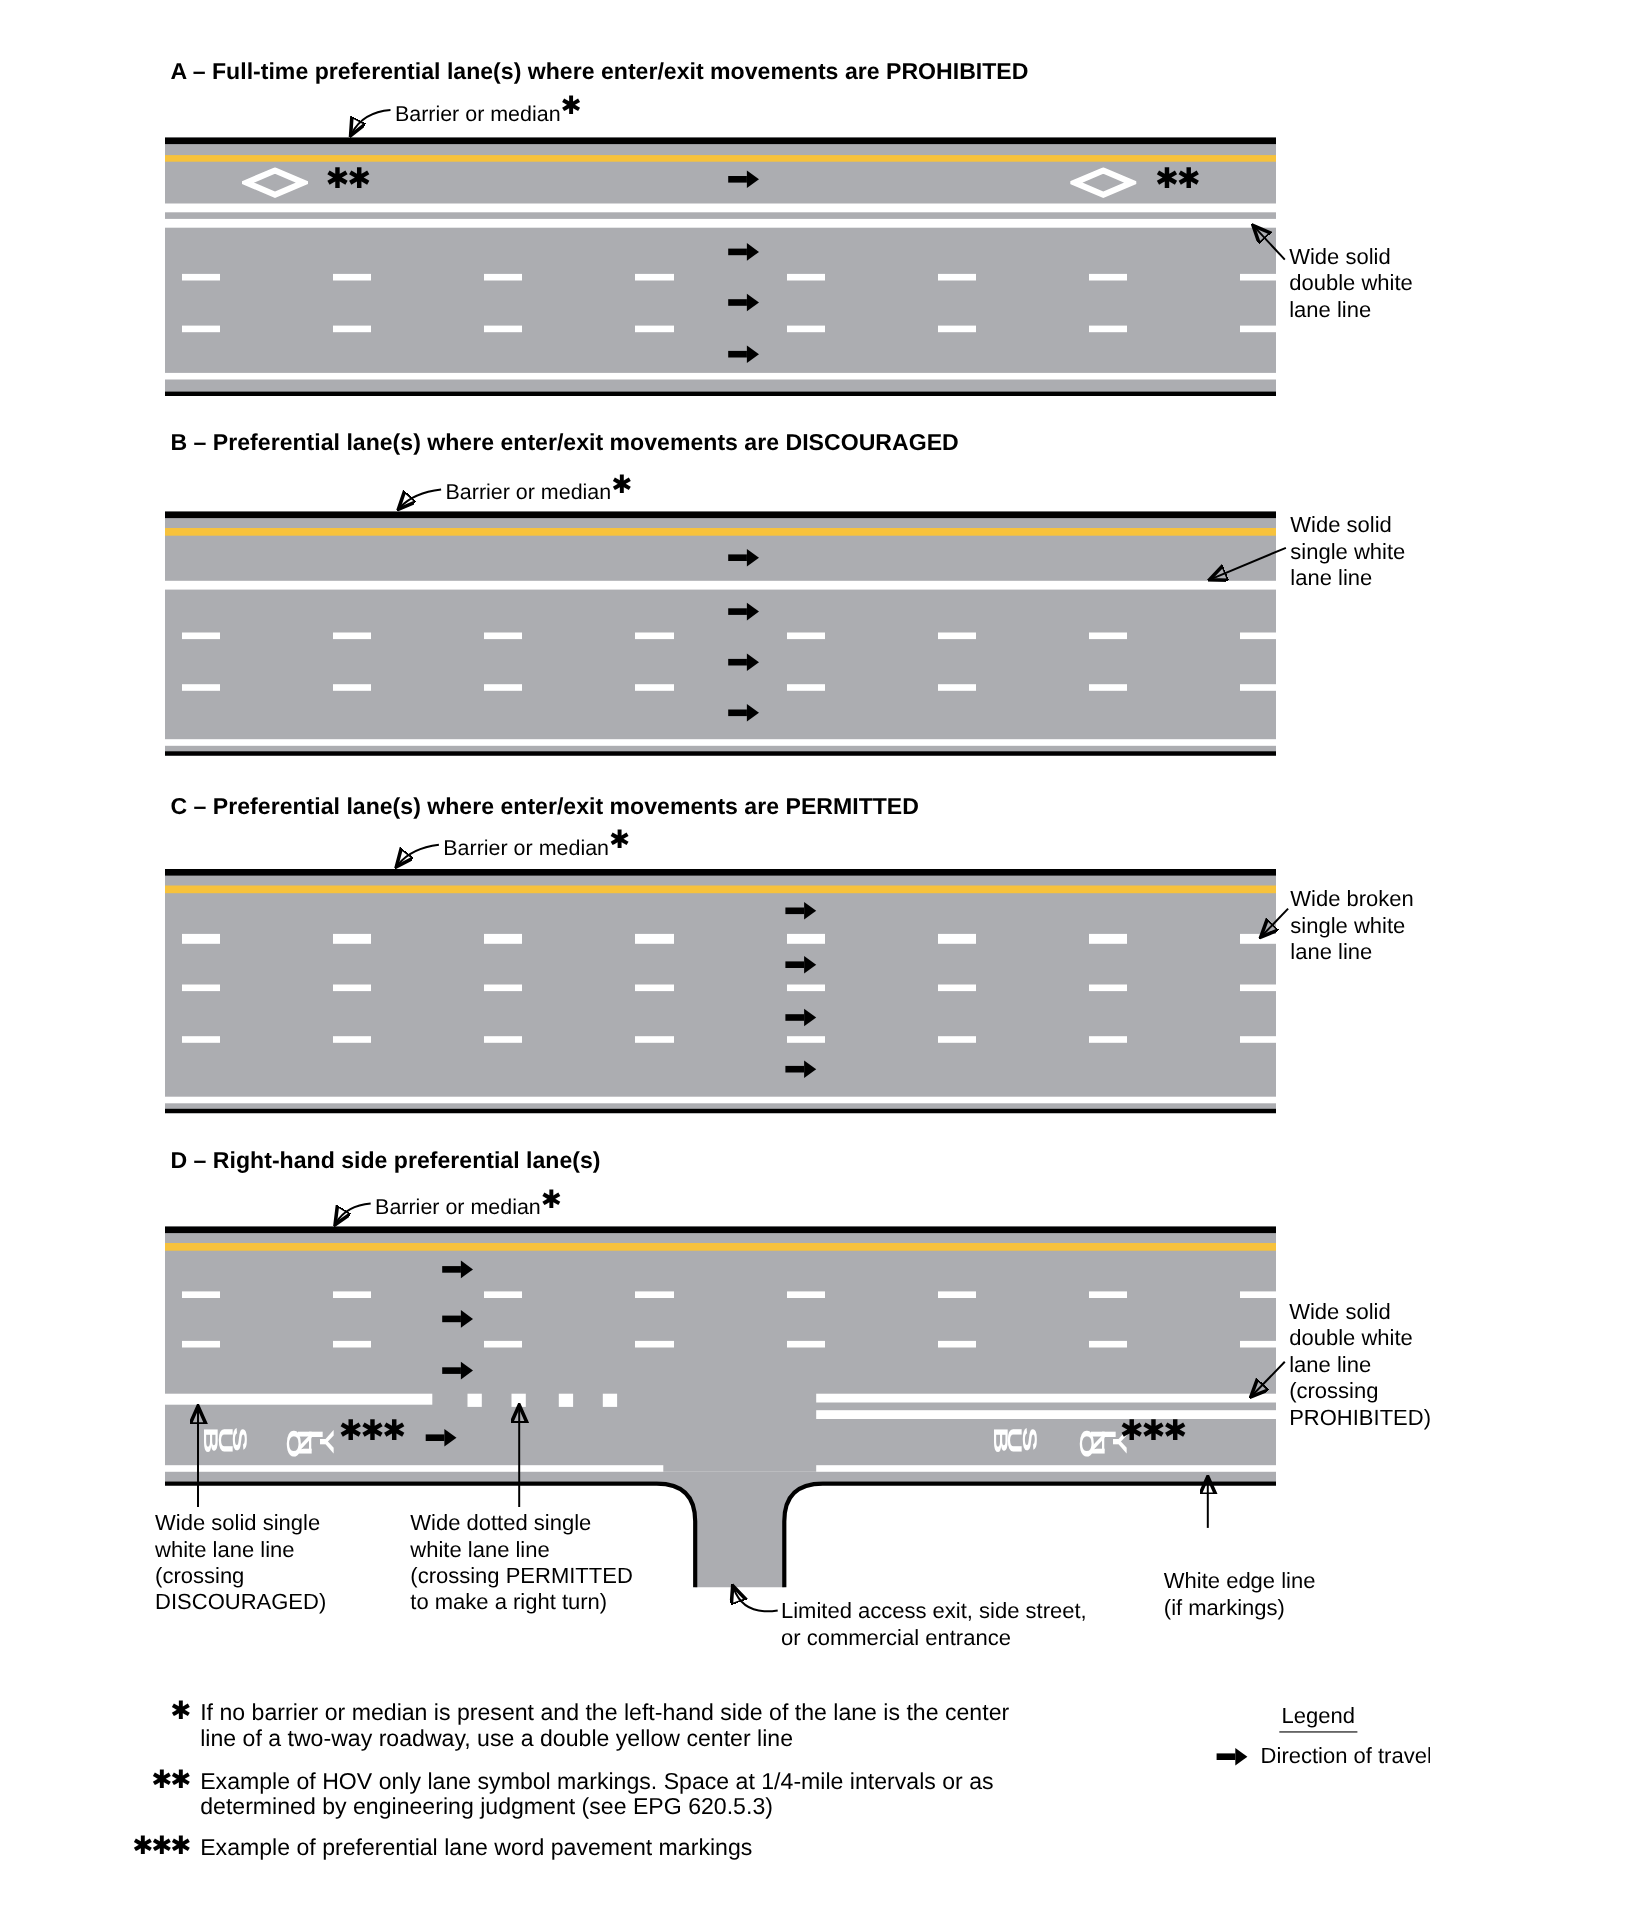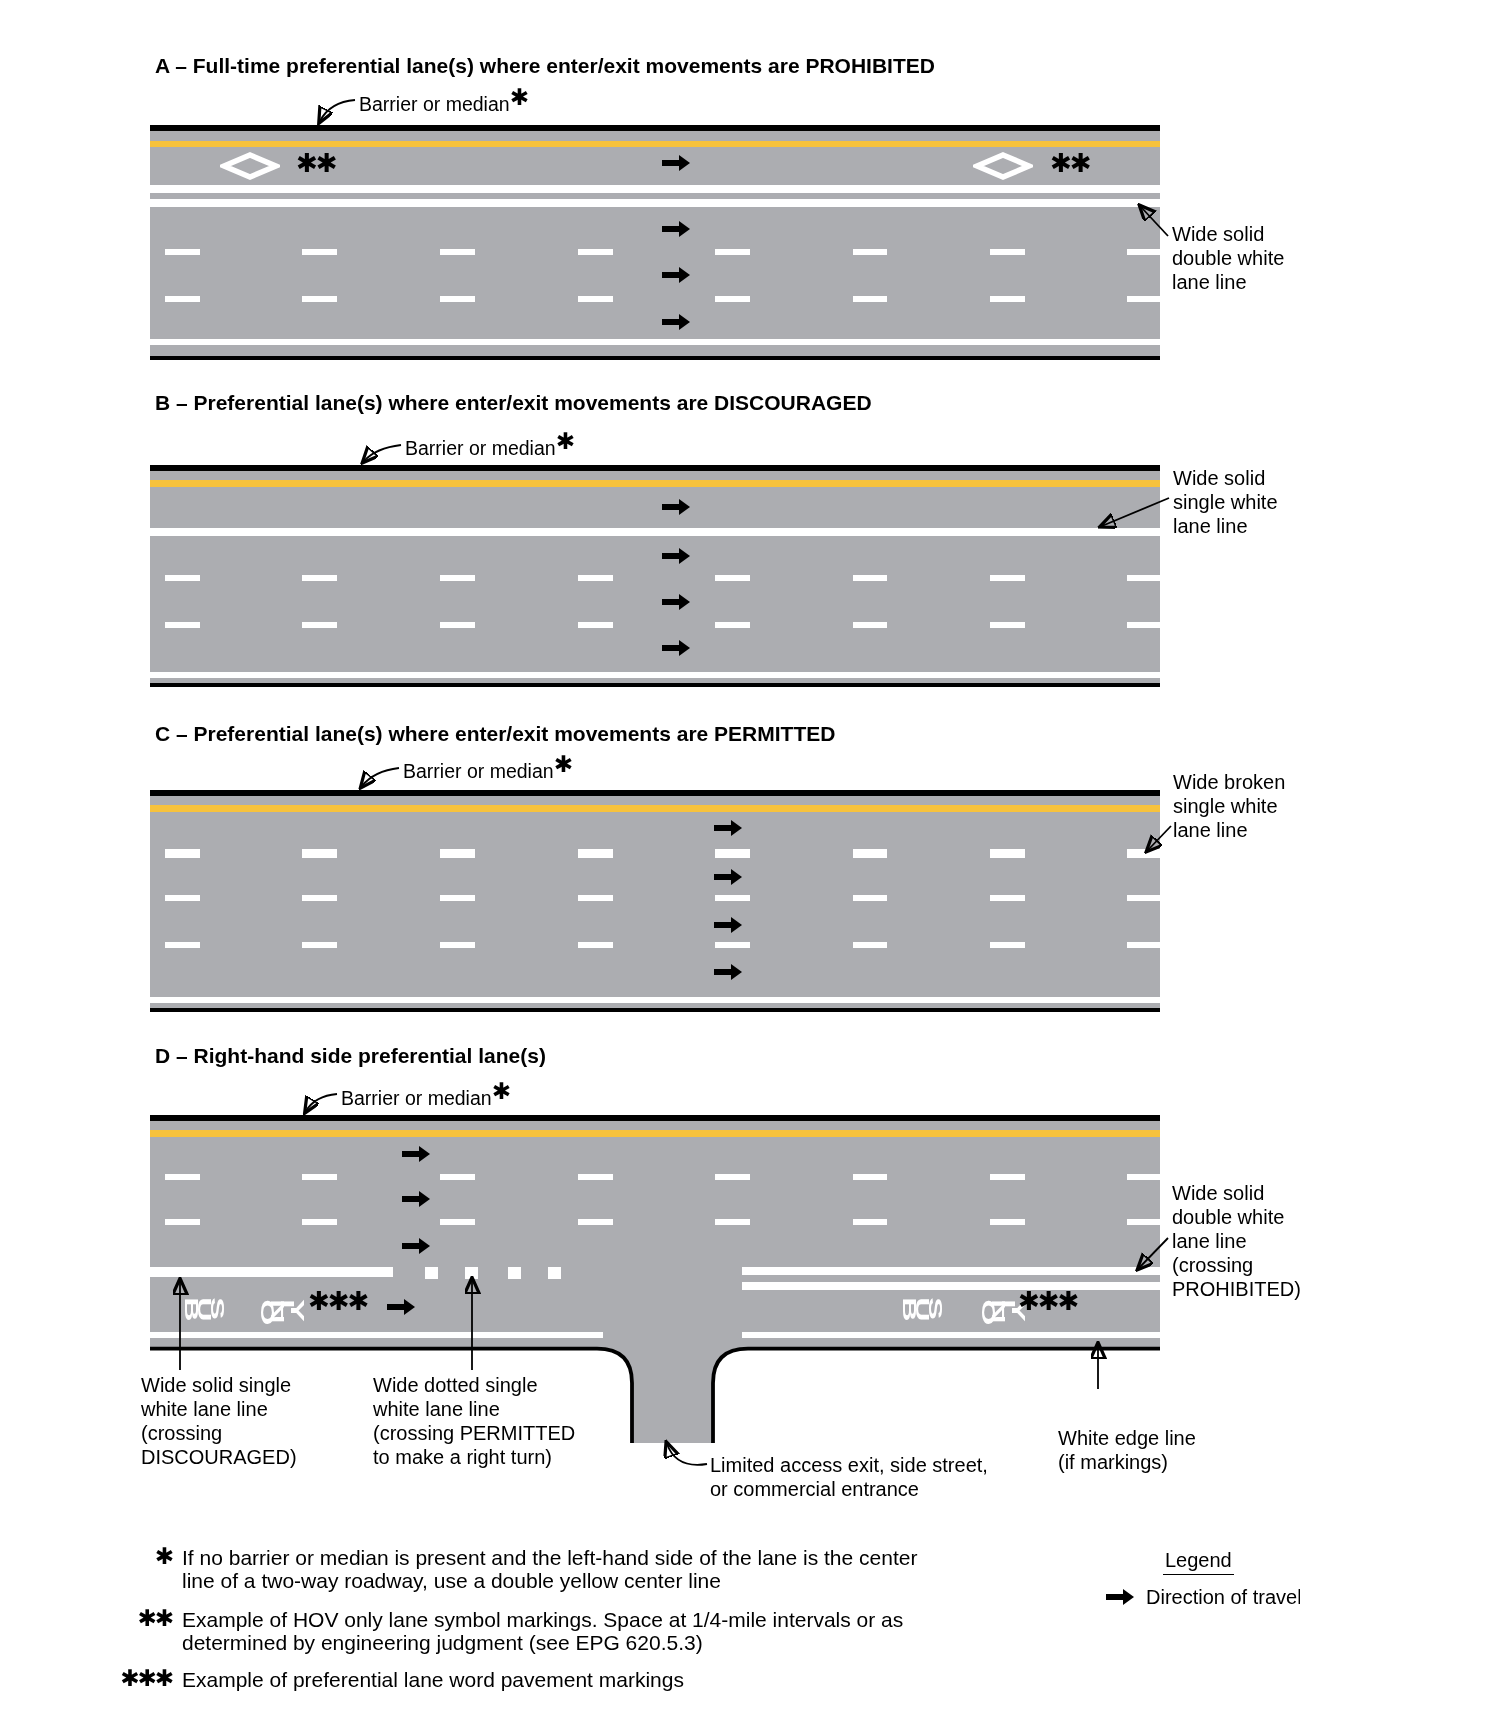--- a/index.html
+++ b/index.html
@@ -143,21 +143,21 @@
     <div class="dash-row wide" style="top:59px;"></div>
     <i class="dir" style="left:564px;top:79px;"></i>
     <div class="dash-row" style="top:105px;"></div>
     <i class="dir" style="left:564px;top:127px;"></i>
     <div class="dash-row" style="top:152px;"></div>
     <i class="dir" style="left:564px;top:174px;"></i>
     <div class="bar white" style="top:207px;height:6px;"></div>
     <div class="bar black" style="top:218px;height:4px;"></div>
   </div>
 
-  <div class="ann" style="left:1173px;top:770px;">
+  <div class="ann" style="left:1173px;top:806px;">
     <div>Wide broken</div>
     <div>single white</div>
     <div>lane line</div>
   </div>
 
   <div class="title" style="left:155px;top:1044px;">D – Right-hand side preferential lane(s)</div>
 
   <div class="barrier-label" style="left:341px;top:1080px;">
     <span>Barrier or median</span><span class="fn-star">✱</span>
   </div>

